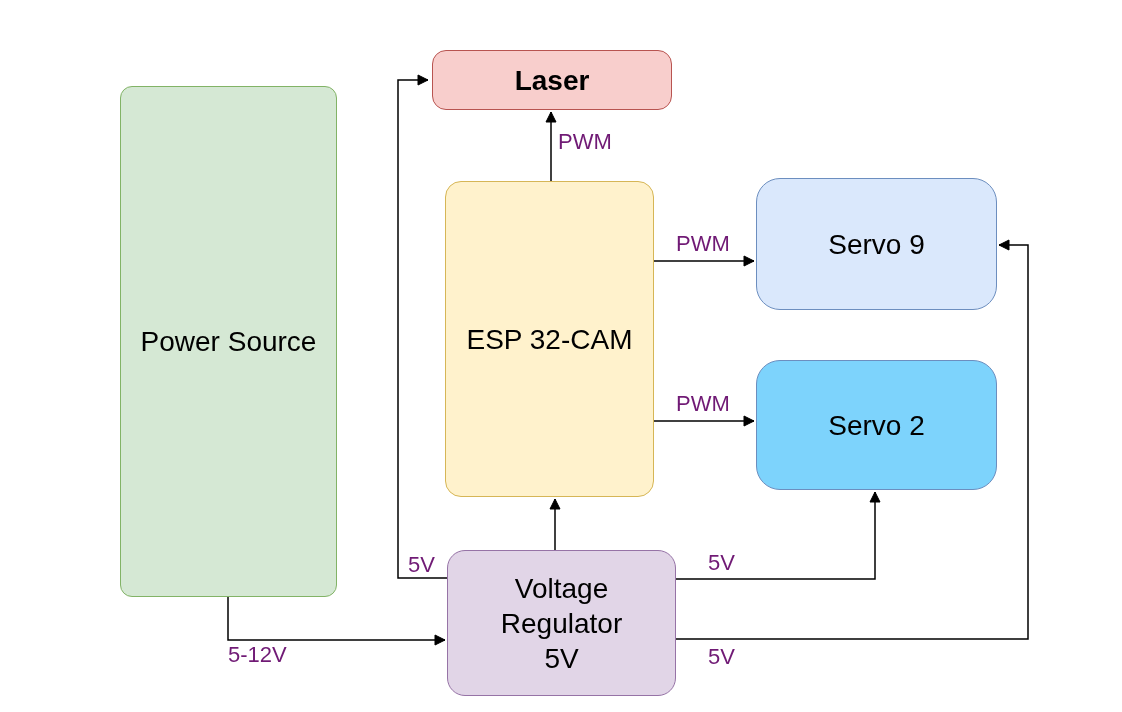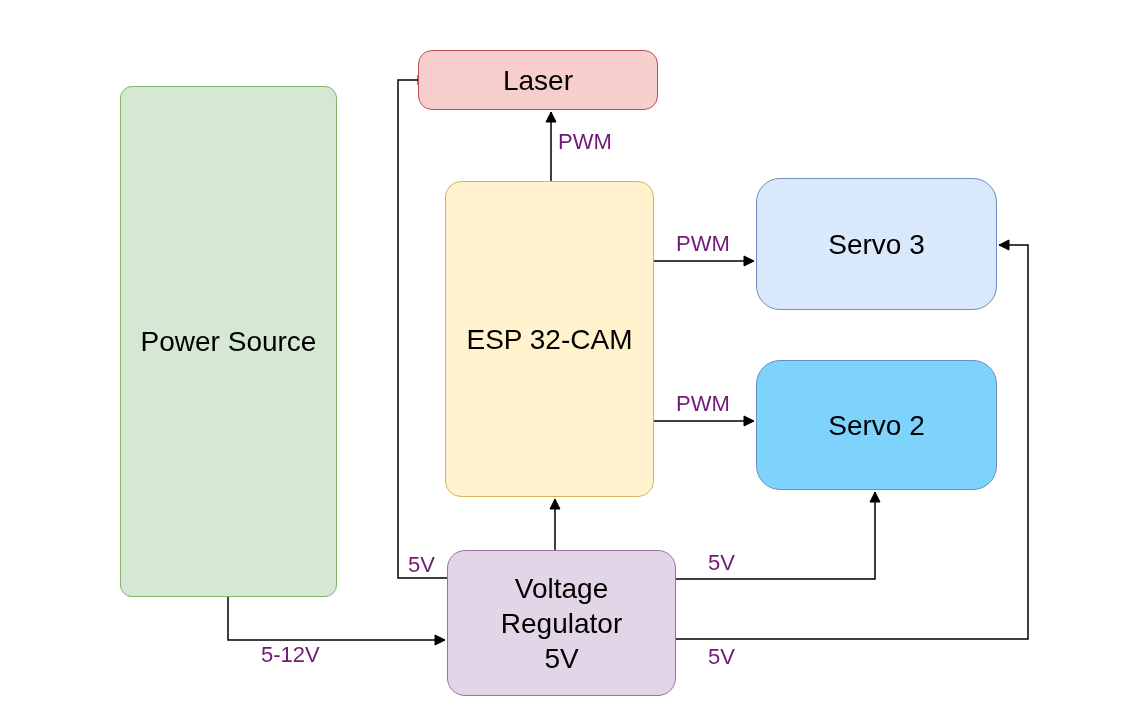--- a/index.html
+++ b/index.html
@@ -27,38 +27,38 @@
     align-items: center;
     justify-content: center;
     font-size: 28px;
     line-height: 1.25;
     color: #000000;
     text-align: center;
     box-sizing: border-box;
     white-space: nowrap;
   }
   .n-power  { left:120px; top:86px;  width:217px; height:511px; background:#d5e8d4; border:1.5px solid #82b366; border-radius:12px; }
-  .n-laser  { left:418px; top:50px;  width:240px; height:60px;  background:#f8cecc; border:1.5px solid #b85450; border-radius:14px; }
+  .n-laser  { left:432px; top:50px;  width:240px; height:60px;  background:#f8cecc; border:1.5px solid #b85450; border-radius:14px;font-weight:bold; }
   .n-esp    { left:445px; top:181px; width:209px; height:316px; background:#fff2cc; border:1.5px solid #d6b656; border-radius:16px; }
   .n-servo1 { left:756px; top:178px; width:241px; height:132px; background:#dae8fc; border:1.5px solid #6c8ebf; border-radius:24px; }
   .n-servo2 { left:756px; top:360px; width:241px; height:130px; background:#7dd3fc; border:1.5px solid #6c8ebf; border-radius:24px; }
   .n-vr     { left:447px; top:550px; width:229px; height:146px; background:#e1d5e7; border:1.5px solid #9673a6; border-radius:18px; }
   .edge-label {
     position: absolute;
     font-size: 22px;
     color: #701a75;
     white-space: nowrap;
   }
   .l-pwm-laser  { left:558px; top:129px; }
   .l-pwm-servo1 { left:676px; top:231px; }
   .l-pwm-servo2 { left:676px; top:391px; }
   .l-5v-laser   { left:408px; top:552px; }
   .l-5v-servo2  { left:708px; top:550px; }
   .l-5v-servo1  { left:708px; top:644px; }
-  .l-5-12v      { left:228px; top:642px;margin-left:33px; }
+  .l-5-12v      { left:228px; top:642px; }
 </style>
 </head>
 <body>
 
 <div class="canvas">
 
   <svg class="edges" viewBox="0 0 1122 712">
     <defs>
       <marker id="arrow" markerUnits="userSpaceOnUse" markerWidth="14" markerHeight="14" refX="11" refY="6" orient="auto">
         <path d="M1,1 L11,6 L1,11 Z" fill="#000000" stroke="#000000" stroke-width="1"></path>
@@ -82,21 +82,21 @@
 
   <div class="node n-laser">
     <span>Laser</span>
   </div>
 
   <div class="node n-esp">
     <span>ESP 32-CAM</span>
   </div>
 
   <div class="node n-servo1">
-    <span>Servo 3</span>
+    <span>Servo 9</span>
   </div>
 
   <div class="node n-servo2">
     <span>Servo 2</span>
   </div>
 
   <div class="node n-vr">
     <span>Voltage</span>
     <span>Regulator</span>
     <span>5V</span>

